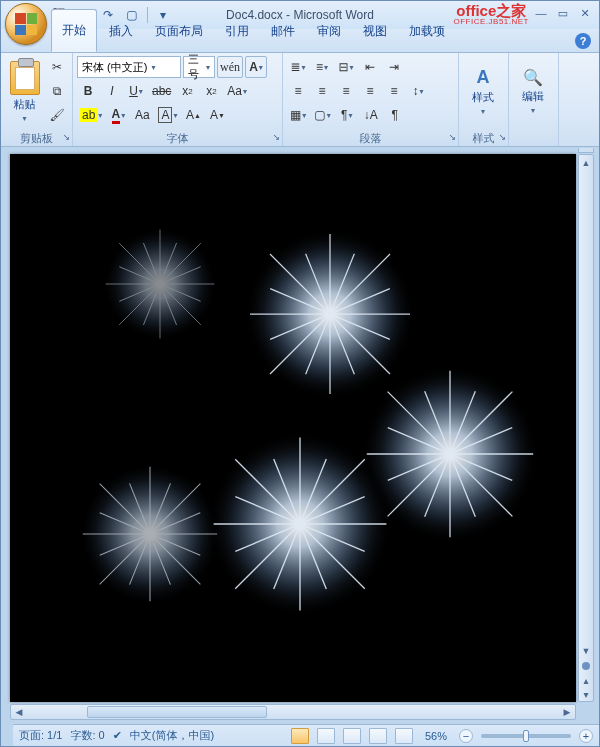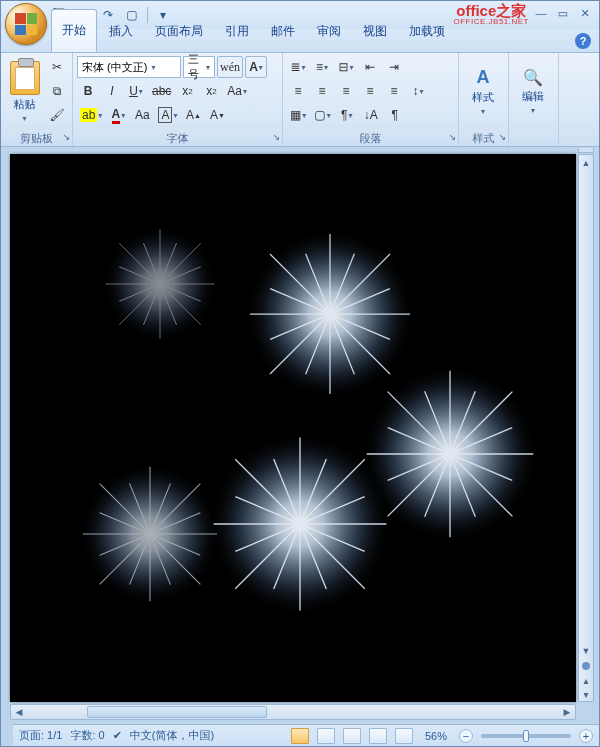--- a/index.html
+++ b/index.html
@@ -90,20 +90,21 @@
       </div>
   </div>
   <div class="qat">
     <div class="qbtn">💾</div>
     <div class="qbtn dd">↶</div>
     <div class="qbtn">↷</div>
     <div class="qbtn">▢</div>
     <div class="sep"></div>
     <div class="qbtn">▾</div>
   </div>
+  <div class="title-center">Doc4.docx - Microsoft Word</div>
   <div class="watermark">
     <span>office之家</span>
     <small>OFFICE.JB51.NET</small>
   </div>
   <div class="win-controls">
     <span>—</span>
     <span>▭</span>
     <span>✕</span>
   </div>
 </div>

